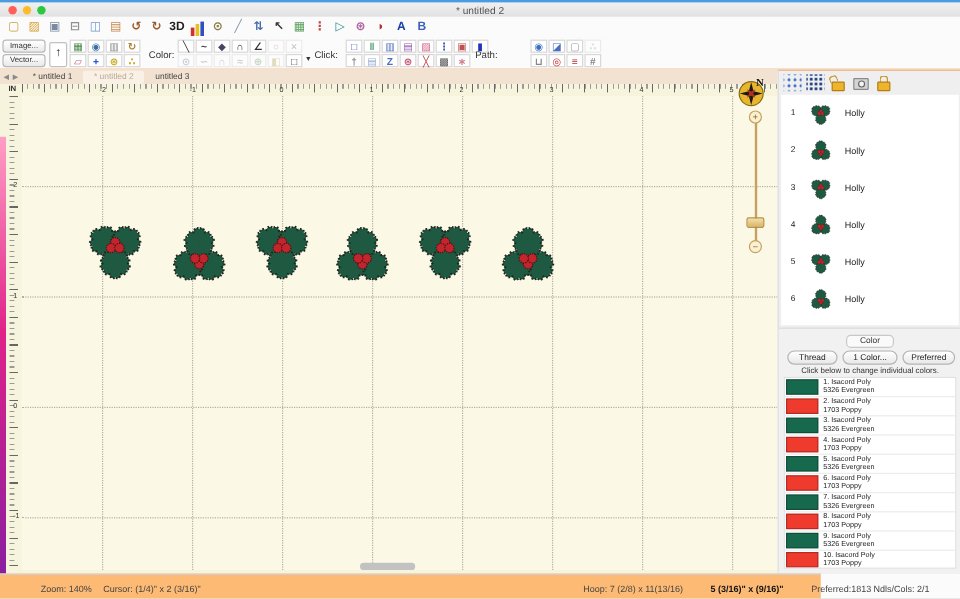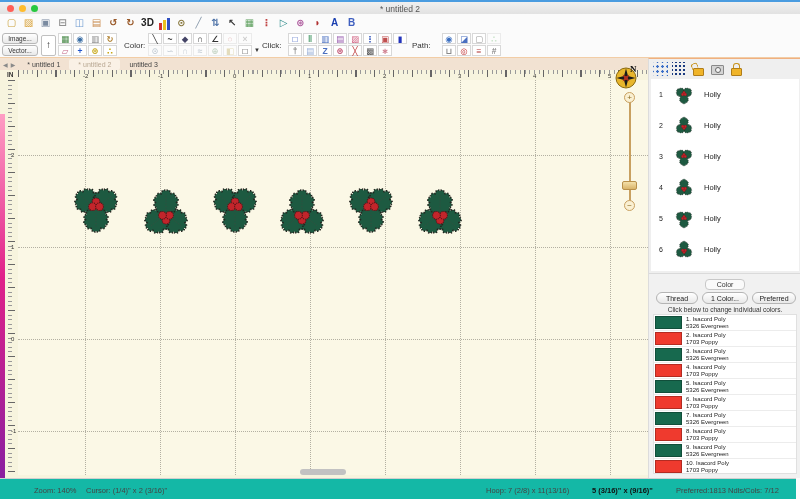--- a/index.html
+++ b/index.html
@@ -90,21 +90,21 @@
       background:#fafafa;font-size:7px;line-height:10px;text-align:center;color:#333;box-sizing:border-box;}
   .cbtn{position:absolute;top:18px;height:12px;border:1px solid #b4b4b4;border-radius:6px;
       background:linear-gradient(#fff,#e8e8e8);font-size:7px;line-height:11px;text-align:center;color:#222;box-sizing:border-box;}
   .caption{position:absolute;left:0;top:32px;width:152px;text-align:center;font-size:6.6px;color:#333;}
   .thr-list{position:absolute;left:4px;top:40px;width:144px;bottom:4px;background:#fff;overflow:hidden;
             border:1px solid #e0e0e0;box-sizing:border-box;}
   .thr-row{display:flex;align-items:center;height:15px;border-bottom:1px solid #ececec;}
   .swatch{width:27px;height:13px;margin:0 4px 0 1px;flex:none;border:1px solid rgba(0,0,0,.25);box-sizing:border-box;}
   .thr-text{font-size:6px;line-height:1.15;color:#222;}
   
-  .statusbar{position:absolute;left:0;top:478px;width:796px;height:21px;background:#14b8a6;
+  .statusbar{position:absolute;left:0;top:478px;width:684px;height:21px;background:#fdba74;
              border-top:1px solid #d0d0d0;box-sizing:border-box;font-size:7.5px;color:#444;}
   .sb{position:absolute;top:7px;white-space:nowrap;}
 </style>
 </head>
 <body>
 
 <div class="window">
 
   <svg width="0" height="0" style="position:absolute">
     <defs>
@@ -219,21 +219,21 @@
         <div class="tb-row">
           <span class="cell" style="color: rgb(136, 136, 136);">†</span>
           <span class="cell" style="color: rgb(154, 176, 216);">▤</span>
           <span class="cell" style="color: rgb(74, 111, 192);">Z</span>
           <span class="cell" style="color: rgb(192, 80, 112);">⊛</span>
           <span class="cell" style="color: rgb(192, 64, 64);">╳</span>
           <span class="cell" style="color: rgb(85, 85, 85);">▩</span>
           <span class="cell" style="color: rgb(208, 128, 144);">∗</span>
         </div>
       </div>
-    <span class="tb-label" style="left:412px;top:10px">Path:</span>
+    <span class="tb-label" style="left:396px;top:10px">Path:</span>
     <div class="tb-group" style="left:442px;top:2px">
         <div class="tb-row">
           <span class="cell" style="color: rgb(58, 110, 192);">◉</span>
           <span class="cell" style="color: rgb(74, 111, 192);">◪</span>
           <span class="cell" style="color: rgb(153, 153, 153);">▢</span>
           <span class="cell dis" style="color: rgb(153, 204, 153);">∴</span>
         </div>
         <div class="tb-row">
           <span class="cell" style="color: rgb(136, 136, 136);">⊔</span>
           <span class="cell" style="color: rgb(192, 48, 48);">◎</span>
@@ -450,16 +450,16 @@
         </div>
     </div>
   </div>
 
   <div class="statusbar">
     <span class="sb" style="left:34px">Zoom: 140%</span>
     <span class="sb" style="left:86px">Cursor: (1/4)" x 2 (3/16)"</span>
     <span class="sb" style="left:486px">Hoop: 7 (2/8) x 11(13/16)</span>
     <span class="sb" style="left:592px;font-weight:bold;color:#111">5 (3/16)" x (9/16)"</span>
     <span class="sb" style="left:676px">Preferred:1813</span>
-    <span class="sb" style="left:728px">Ndls/Cols: 7/12</span>
+    <span class="sb" style="left:728px">Ndls/Cols: 2/1</span>
   </div>
 
 </div>
 
 </body></html>

